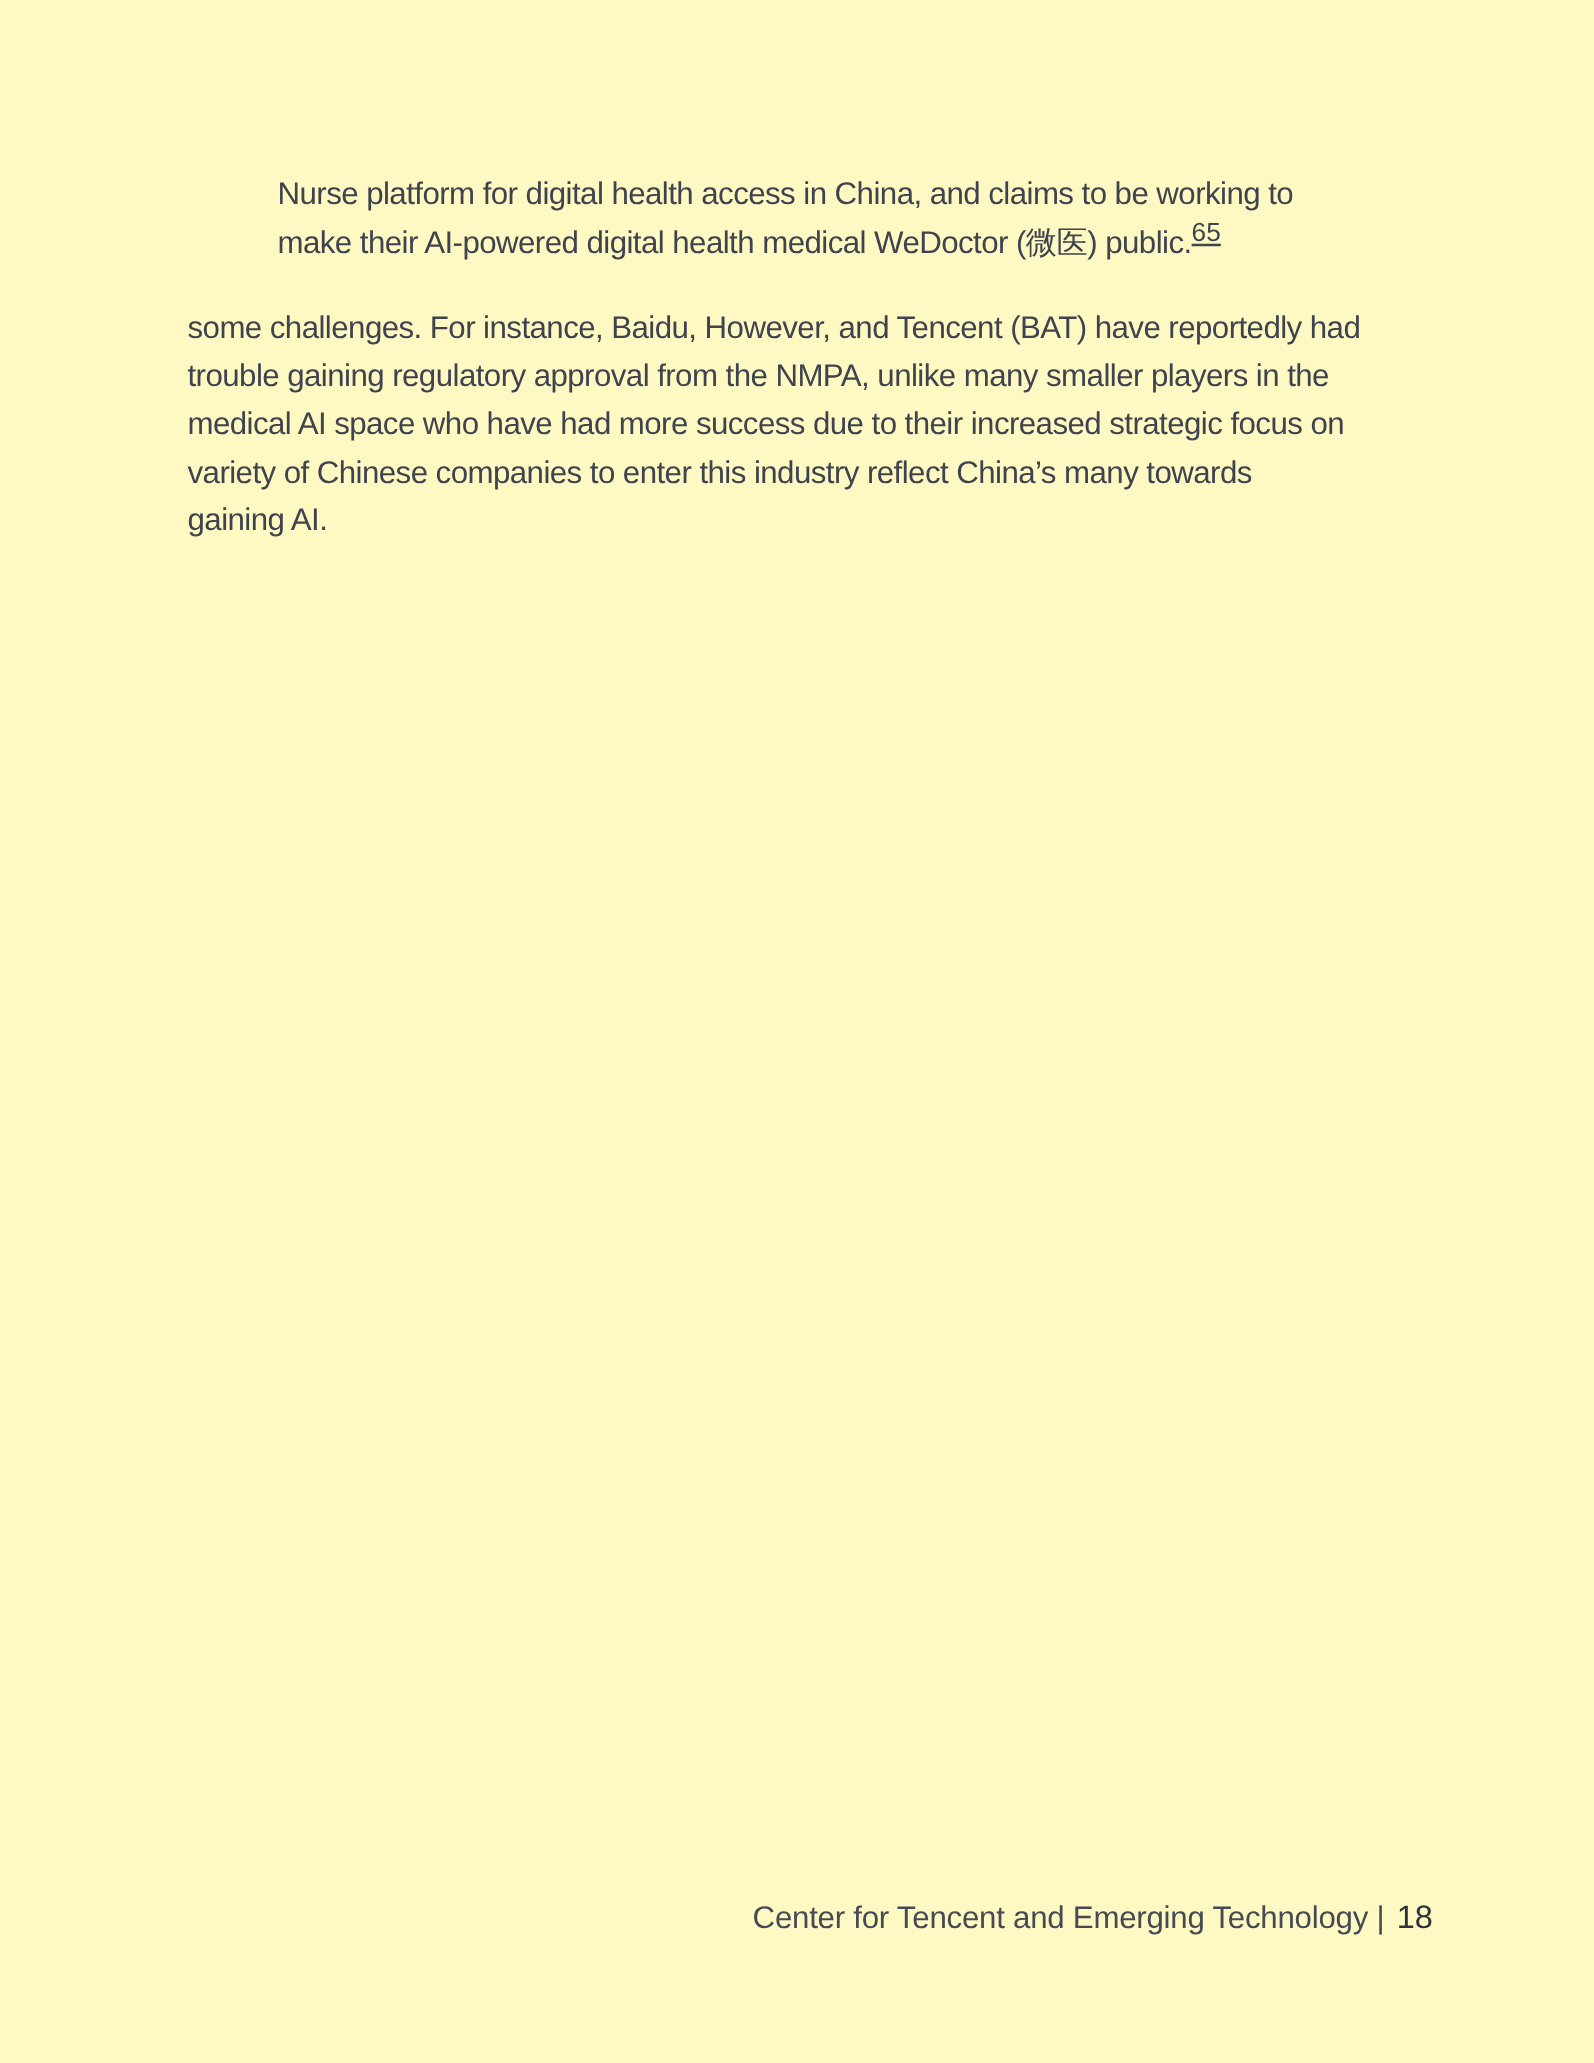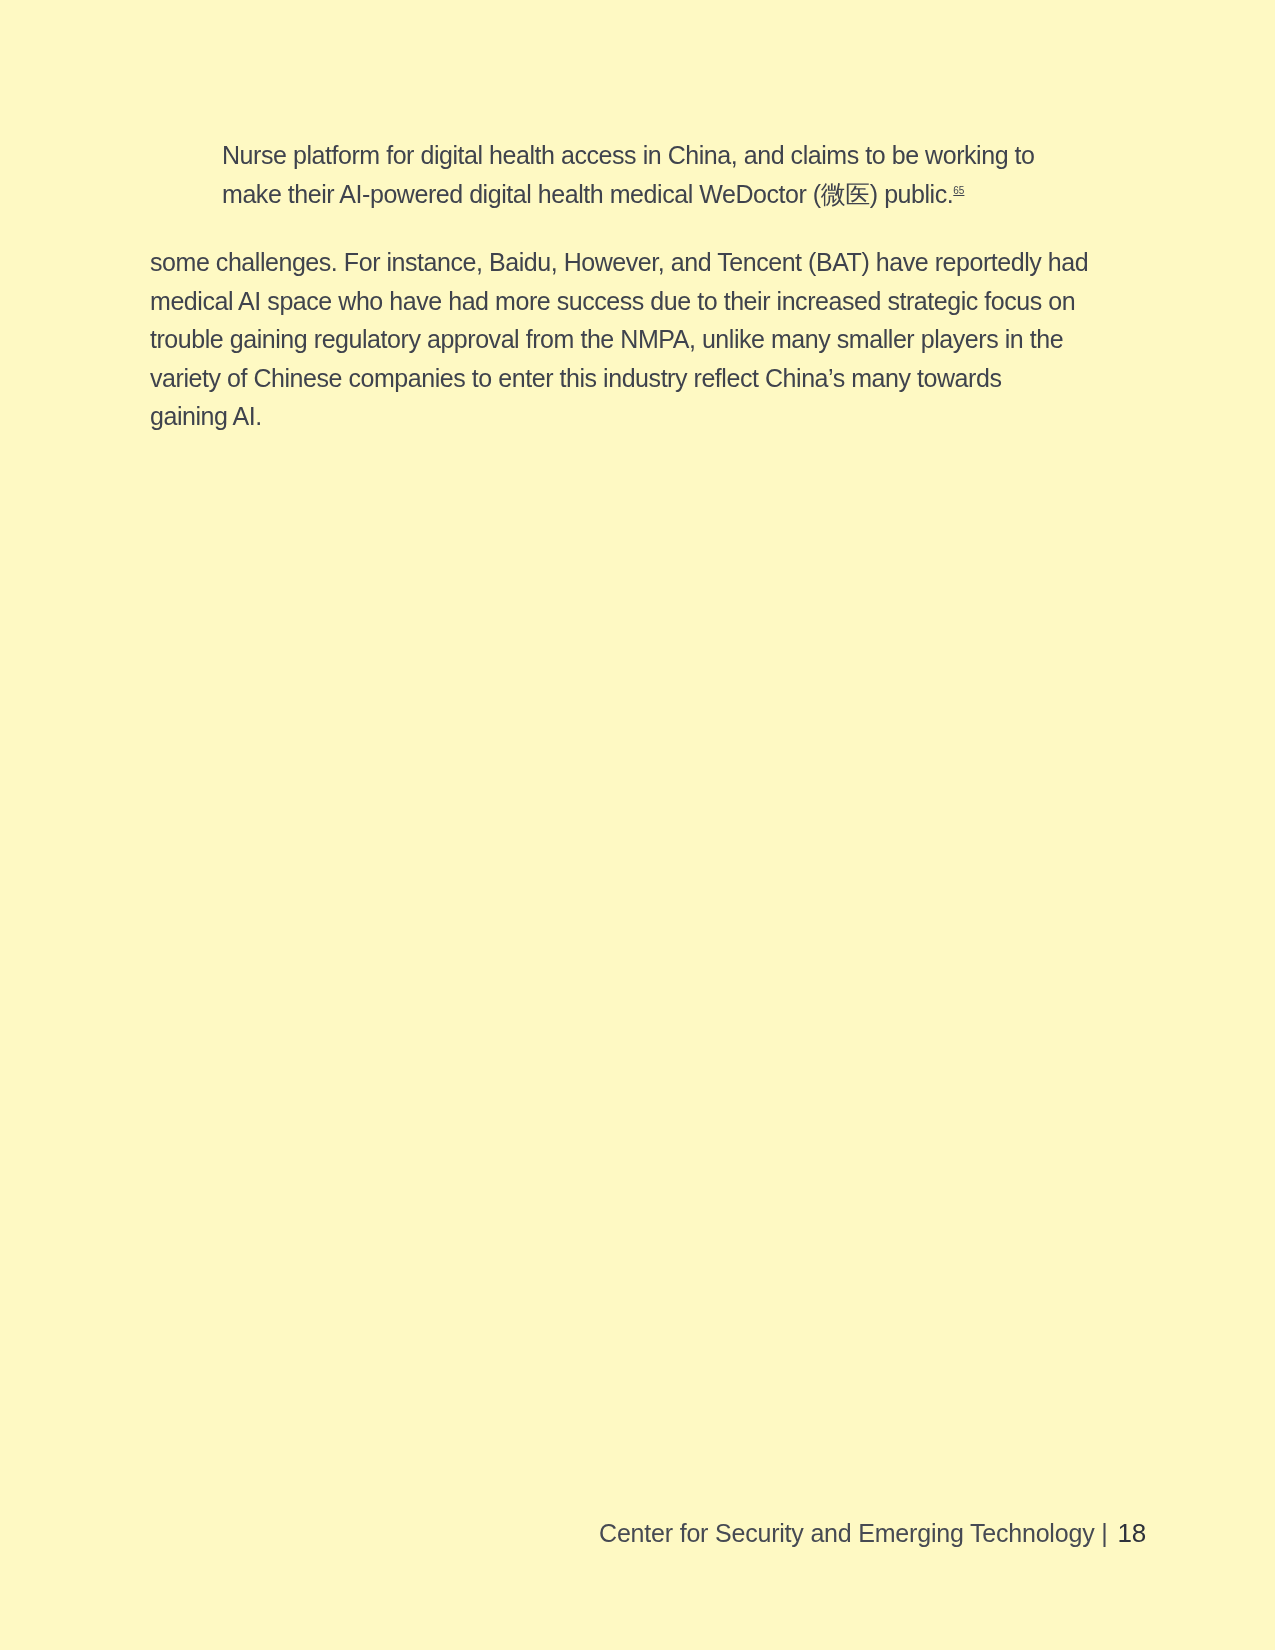--- a/index.html
+++ b/index.html
@@ -30,21 +30,21 @@
   }
   .quote-para {
     top: 136px;
     left: 222px;
   }
   .body-para {
     top: 243px;
     left: 150px;
   }
   sup.footnote {
-    font-size: 10px;
+    font-size: 21px;
     line-height: 0;
     vertical-align: baseline;
     position: relative;
     top: -9px;
     letter-spacing: 0;
     text-decoration: underline;
   }
   .footer {
     position: absolute;
     top: 1514px;
@@ -67,23 +67,23 @@
 
 <div class="page">
 
   <div class="para quote-para">
       <span class="line"><span>Nurse platform for digital health access in China, and claims to be working to</span></span>
       <span class="line"><span>make their AI-powered digital health medical WeDoctor (微医) public.</span><sup class="footnote">65</sup></span>
     </div>
 
   <div class="para body-para">
       <span class="line"><span>some challenges. For instance, Baidu, However, and Tencent (BAT) have reportedly had</span></span>
+      <span class="line"><span>trouble gaining regulatory approval from the NMPA, unlike many smaller players in the</span></span>
       <span class="line"><span>medical AI space who have had more success due to their increased strategic focus on</span></span>
-      <span class="line"><span>trouble gaining regulatory approval from the NMPA, unlike many smaller players in the</span></span>
       <span class="line"><span>variety of Chinese companies to enter this industry reflect China’s many towards</span></span>
       <span class="line"><span>gaining AI.</span></span>
     </div>
 
   <div class="footer">
-    <span>Center for Security and Emerging Technology |</span><span class="page-number">18</span>
+    <span>Center for Tencent and Emerging Technology |</span><span class="page-number">18</span>
   </div>
 
 </div>
 
 </body></html>

